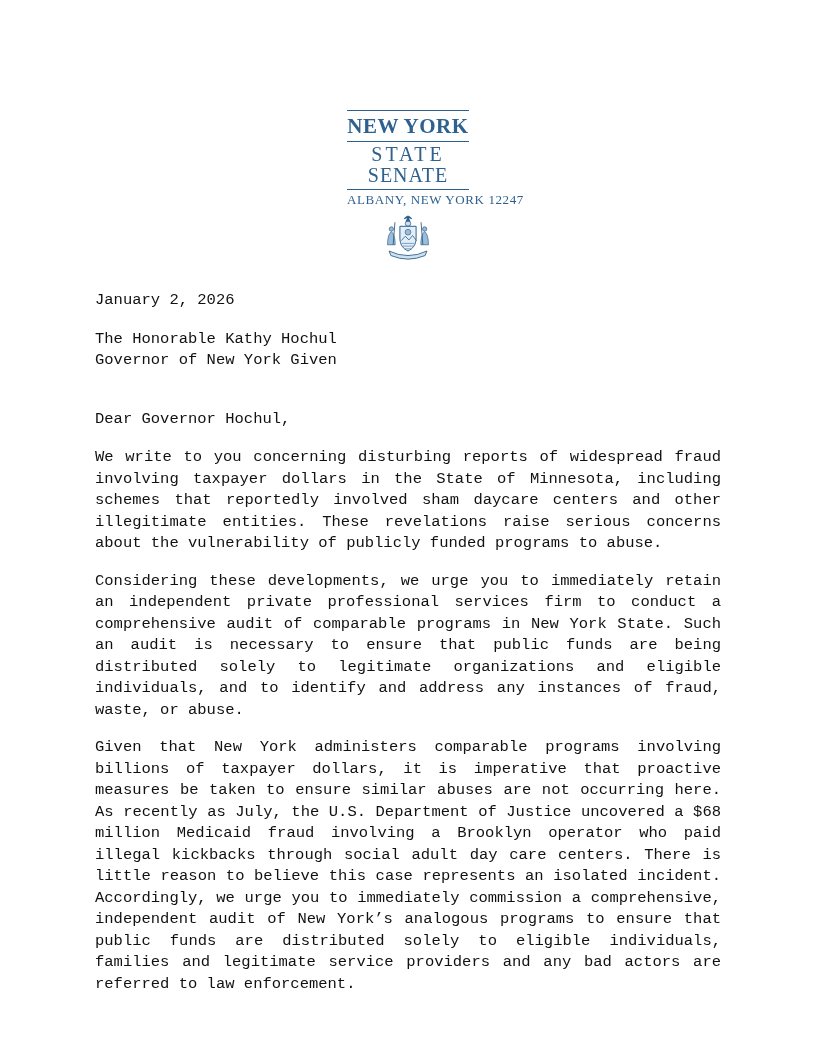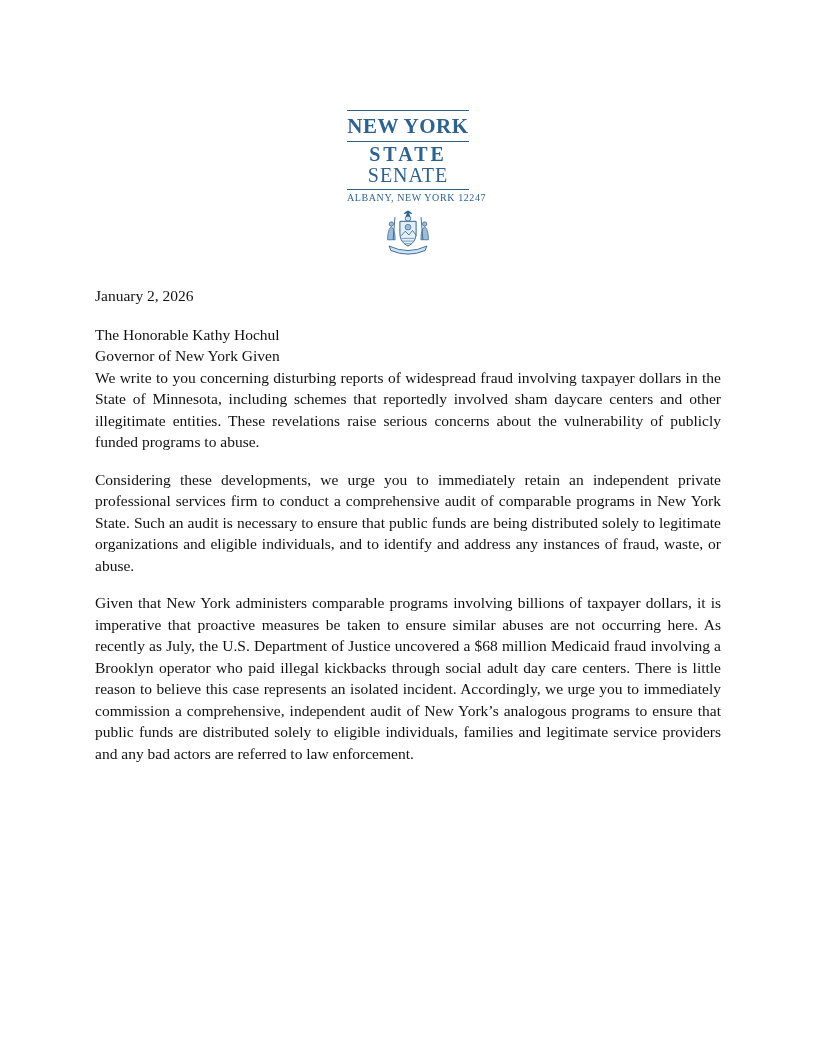--- a/index.html
+++ b/index.html
@@ -30,51 +30,52 @@
   }
   .lh-title1 {
     font-size: 21px;
     font-weight: bold;
     letter-spacing: 0.5px;
     line-height: 26px;
     white-space: nowrap;
   }
   .lh-title2 {
     font-size: 20px;
-    font-weight: bold;
+    font-weight: normal;
     letter-spacing: 3px;
     line-height: 21px;
     margin-top: 2px;
     white-space: nowrap;
   }
   .lh-title3 {
     font-size: 20px;
     font-weight: normal;
     letter-spacing: 1px;
     line-height: 21px;
     margin-bottom: 3px;
     white-space: nowrap;
   }
   .lh-address {
-    font-size: 10px;
+    font-size: 13px;
     letter-spacing: 0.6px;
     margin-top: 2px;
     white-space: nowrap;
   }
   .lh-seal {
     margin-top: 7px;
   }
 
   
   .letter-body {
     width: 626px;
     margin: 0 auto;
     padding-top: 25px;
     font-size: 15.5px;
     line-height: 21.5px;
+    font-family: Liberation Mono, monospace;
   }
   .date-line { margin: 0 0 17px 0; }
   .recipient p { margin: 0; }
   .salutation { margin: 37px 0 17px 0; }
   .para {
     margin: 0 0 16px 0;
     text-align: justify;
   }
 </style>
 </head>
@@ -118,19 +119,20 @@
   </header>
 
   <main class="letter-body">
     <p class="date-line">January 2, 2026</p>
 
     <div class="recipient">
       <p>The Honorable Kathy Hochul</p>
       <p>Governor of New York Given</p>
     </div>
 
+    <p class="salutation">Dear Governor Hochul,</p>
 
     <p class="para">We write to you concerning disturbing reports of widespread fraud involving taxpayer dollars in the State of Minnesota, including schemes that reportedly involved sham daycare centers and other illegitimate entities. These revelations raise serious concerns about the vulnerability of publicly funded programs to abuse.</p>
     <p class="para">Considering these developments, we urge you to immediately retain an independent private professional services firm to conduct a comprehensive audit of comparable programs in New York State. Such an audit is necessary to ensure that public funds are being distributed solely to legitimate organizations and eligible individuals, and to identify and address any instances of fraud, waste, or abuse.</p>
     <p class="para">Given that New York administers comparable programs involving billions of taxpayer dollars, it is imperative that proactive measures be taken to ensure similar abuses are not occurring here. As recently as July, the U.S. Department of Justice uncovered a $68 million Medicaid fraud involving a Brooklyn operator who paid illegal kickbacks through social adult day care centers. There is little reason to believe this case represents an isolated incident. Accordingly, we urge you to immediately commission a comprehensive, independent audit of New York’s analogous programs to ensure that public funds are distributed solely to eligible individuals, families and legitimate service providers and any bad actors are referred to law enforcement.</p>
   </main>
 
 </div>
 
 </body></html>

